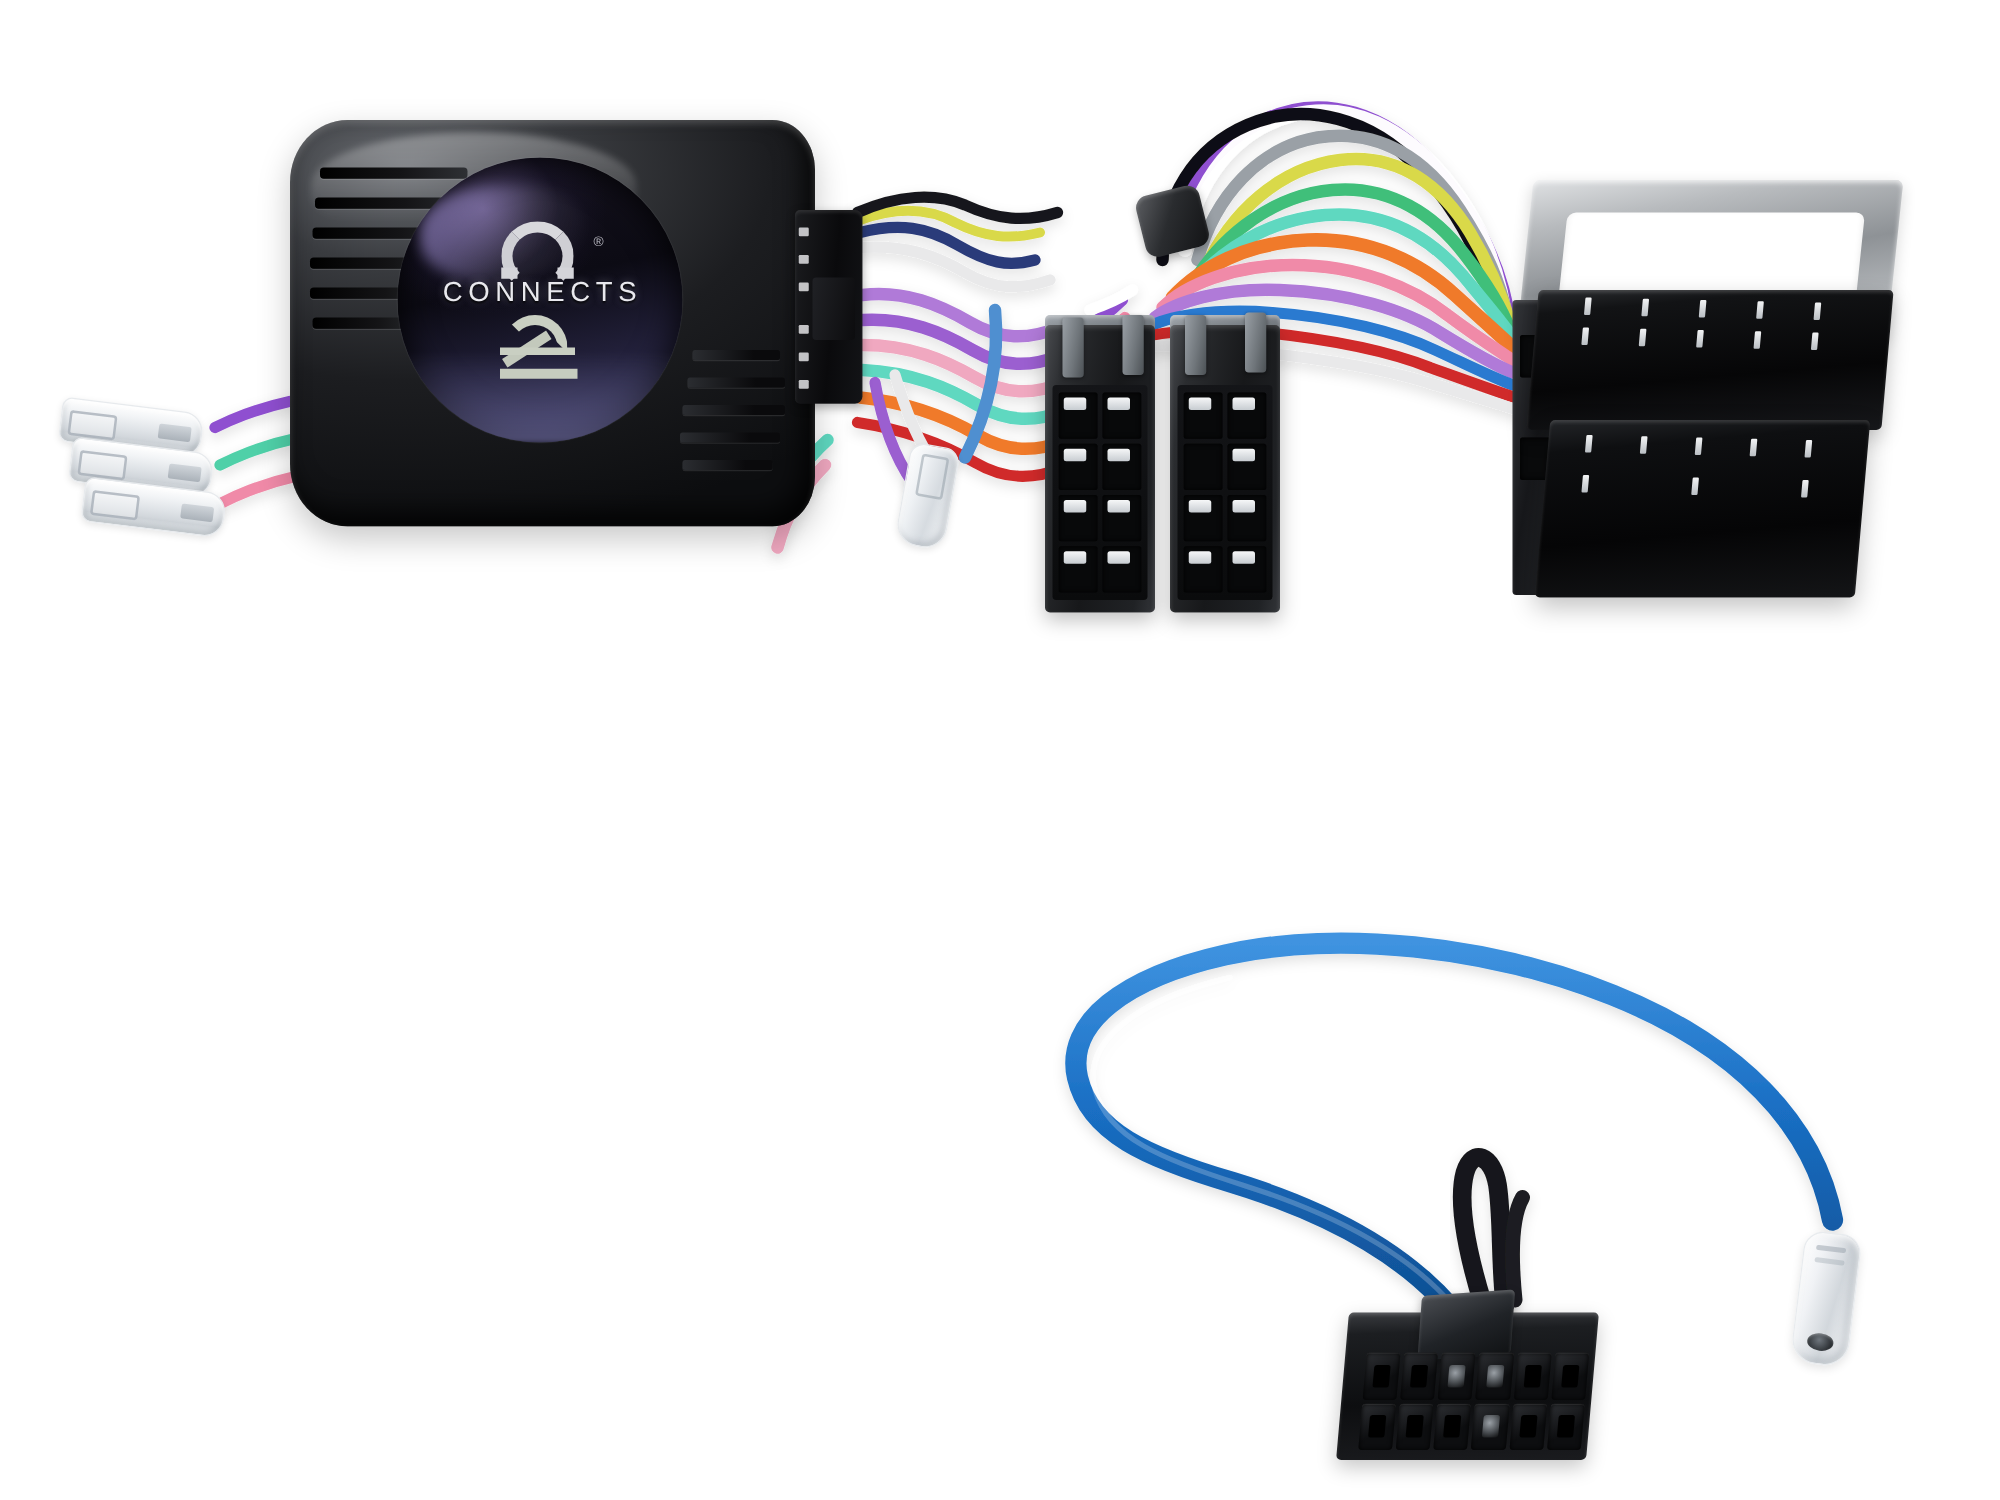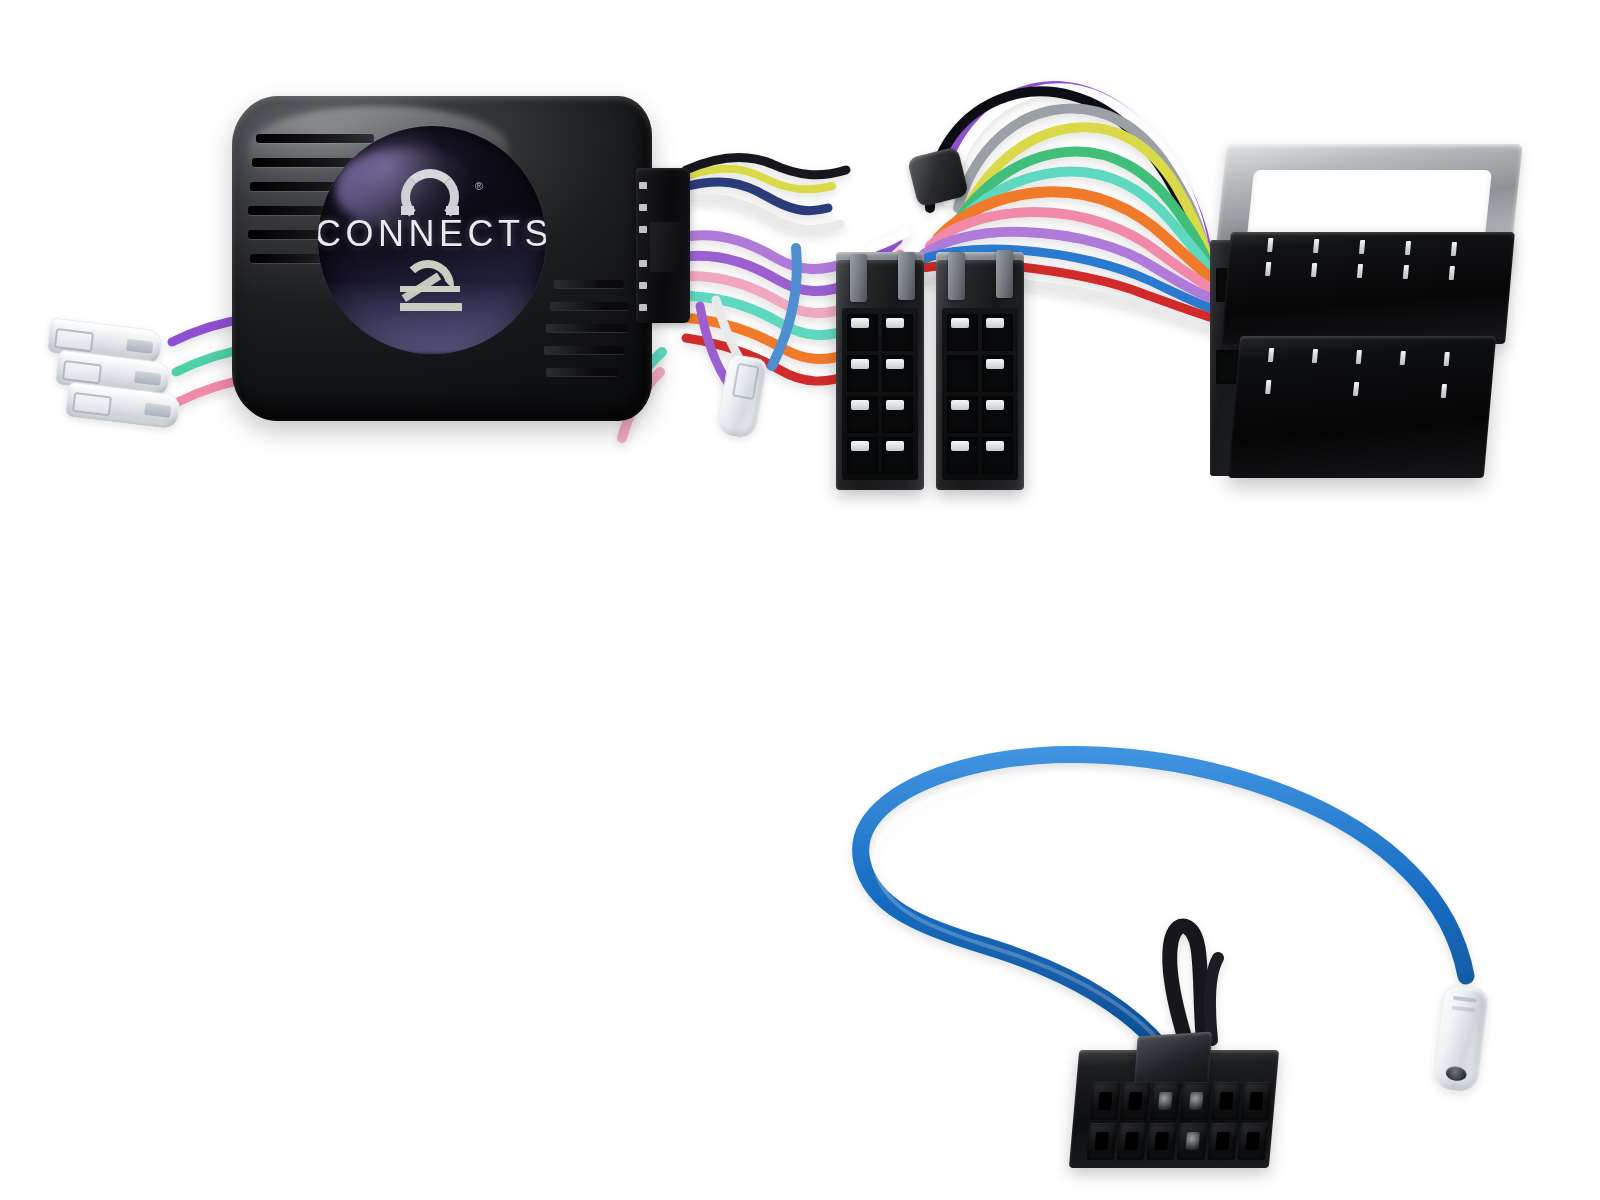--- a/index.html
+++ b/index.html
@@ -110,21 +110,21 @@
   }
   .reg-mark {
     position: absolute;
     right: -12px; top: 14px;
     font-size: 11px;
     color: #b9b9c2;
     line-height: 1;
   }
   .connects-word {
     font-family: "Liberation Sans", sans-serif;
-    font-size: 36px;
+    font-size: 22px;
     letter-spacing: 4.5px;
     font-weight: 400;
     color: #e9e9ee;
     text-shadow: 0 1px 2px rgba(0,0,0,.95), 0 0 7px rgba(215,215,235,.35);
     white-space: nowrap;
     padding-left: 4px;
   }
   .two-glyph {
     position: relative;
     width: 72px; height: 56px;

